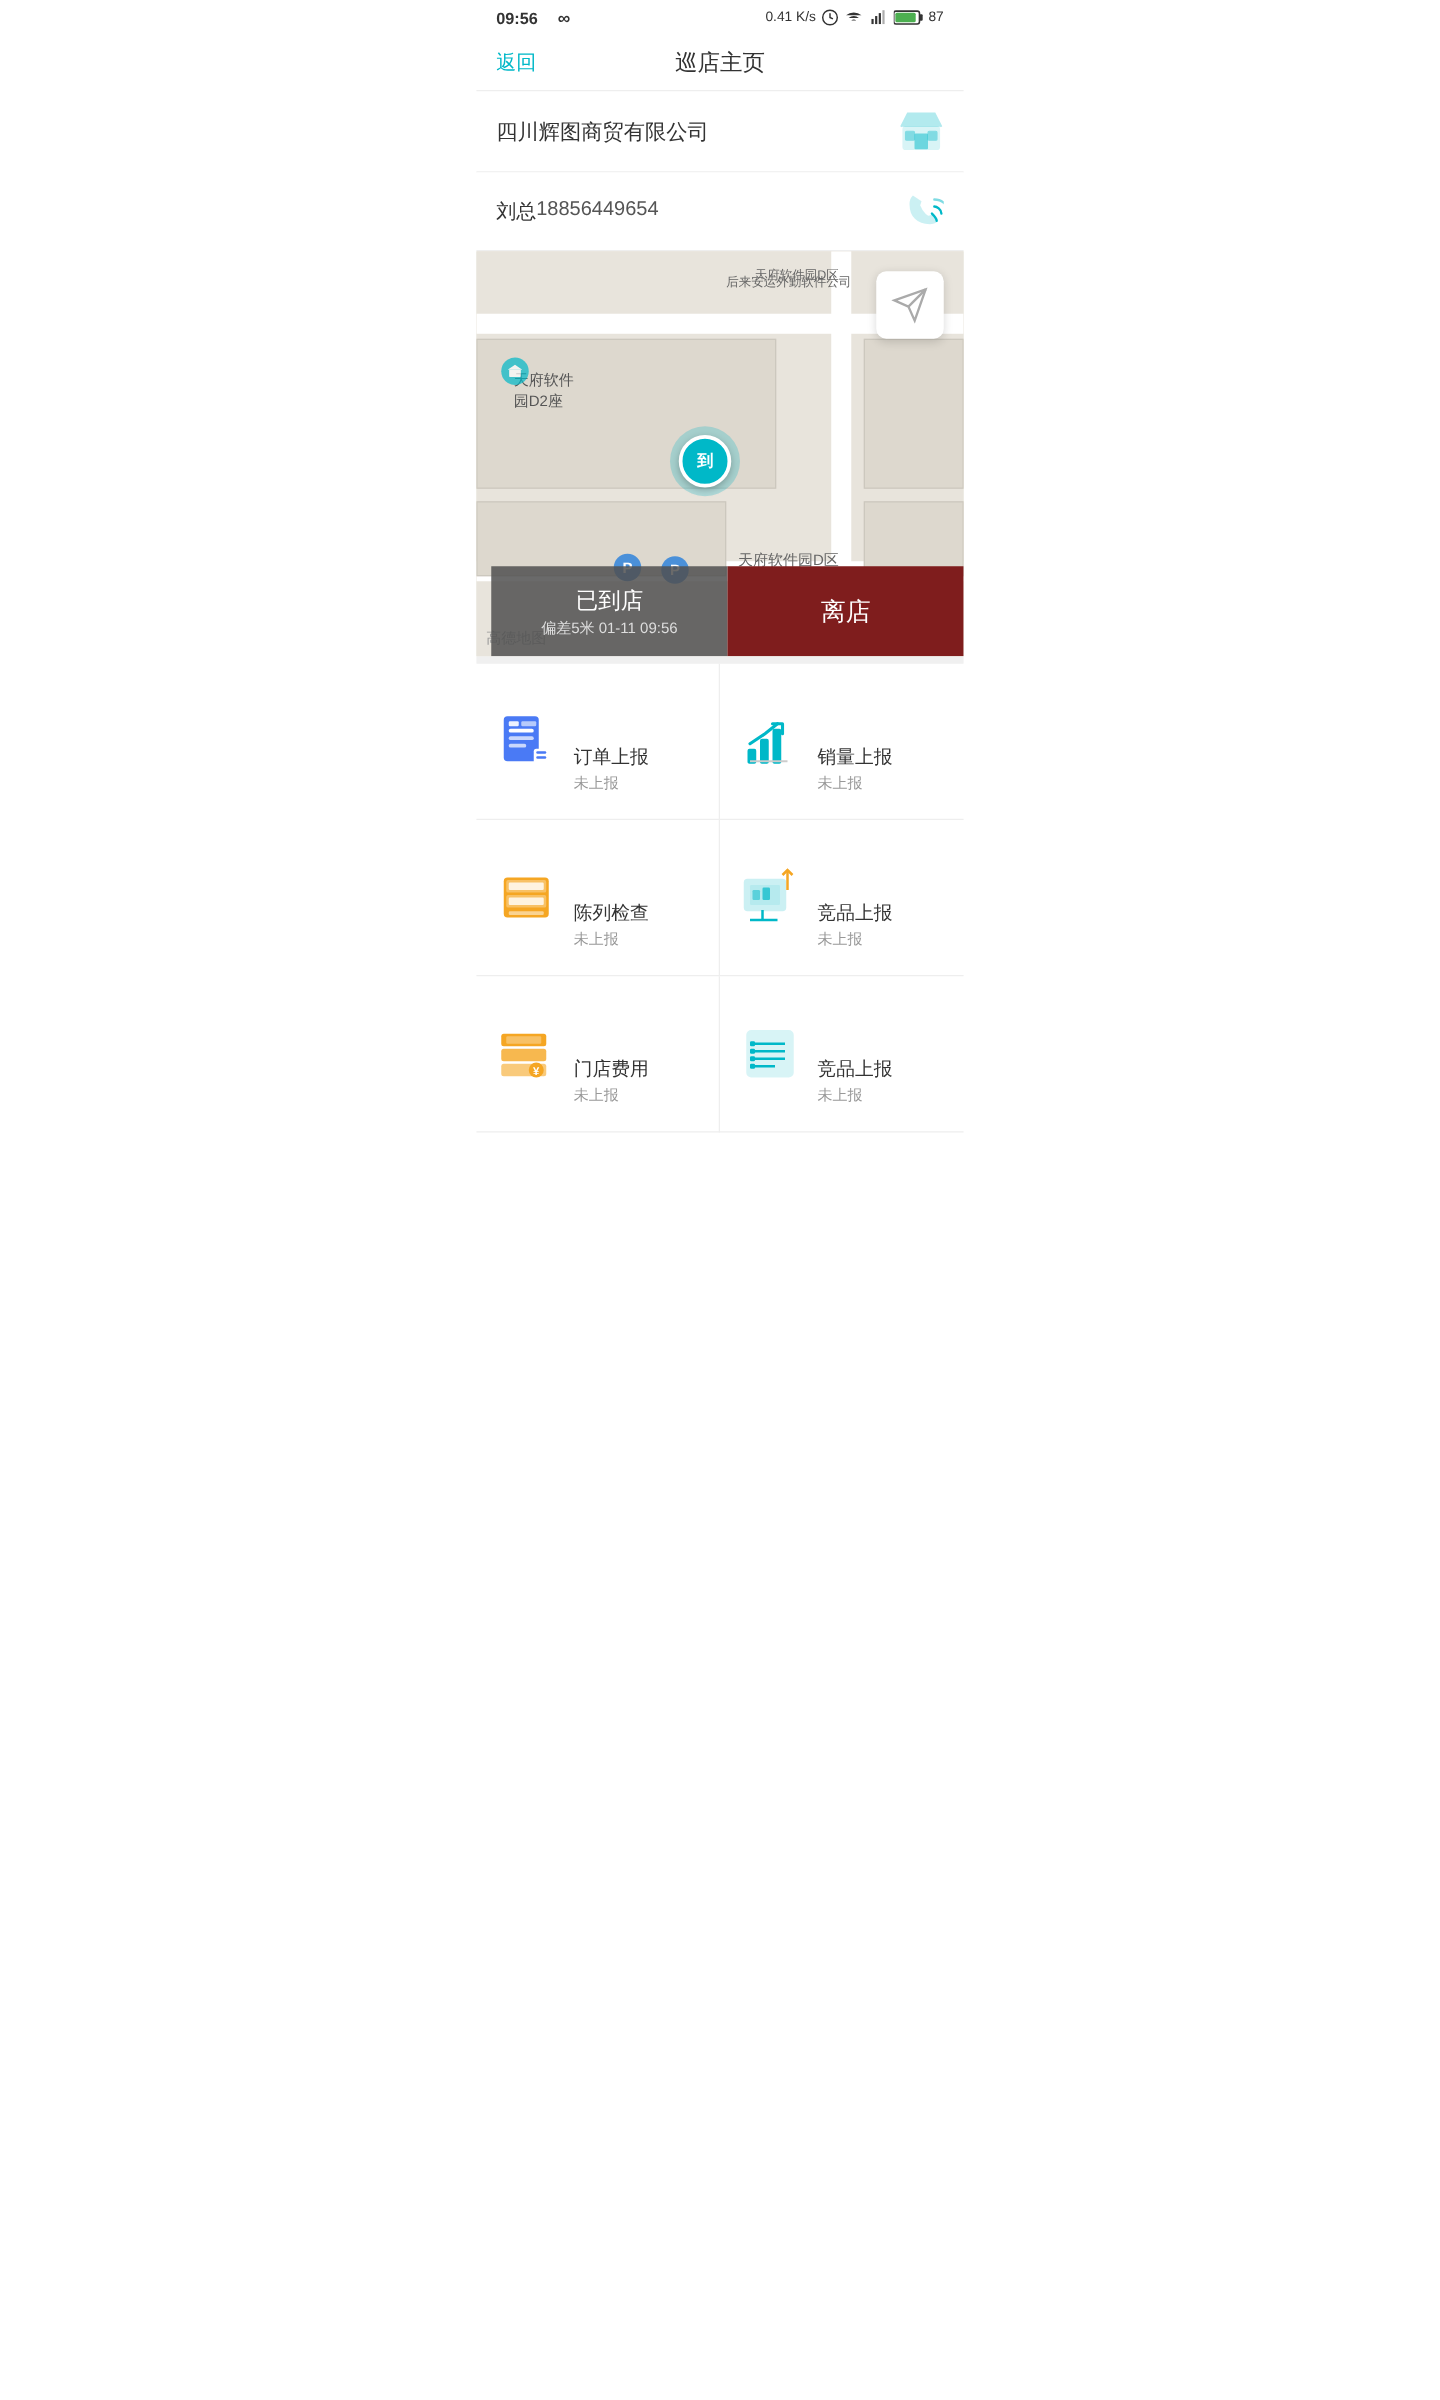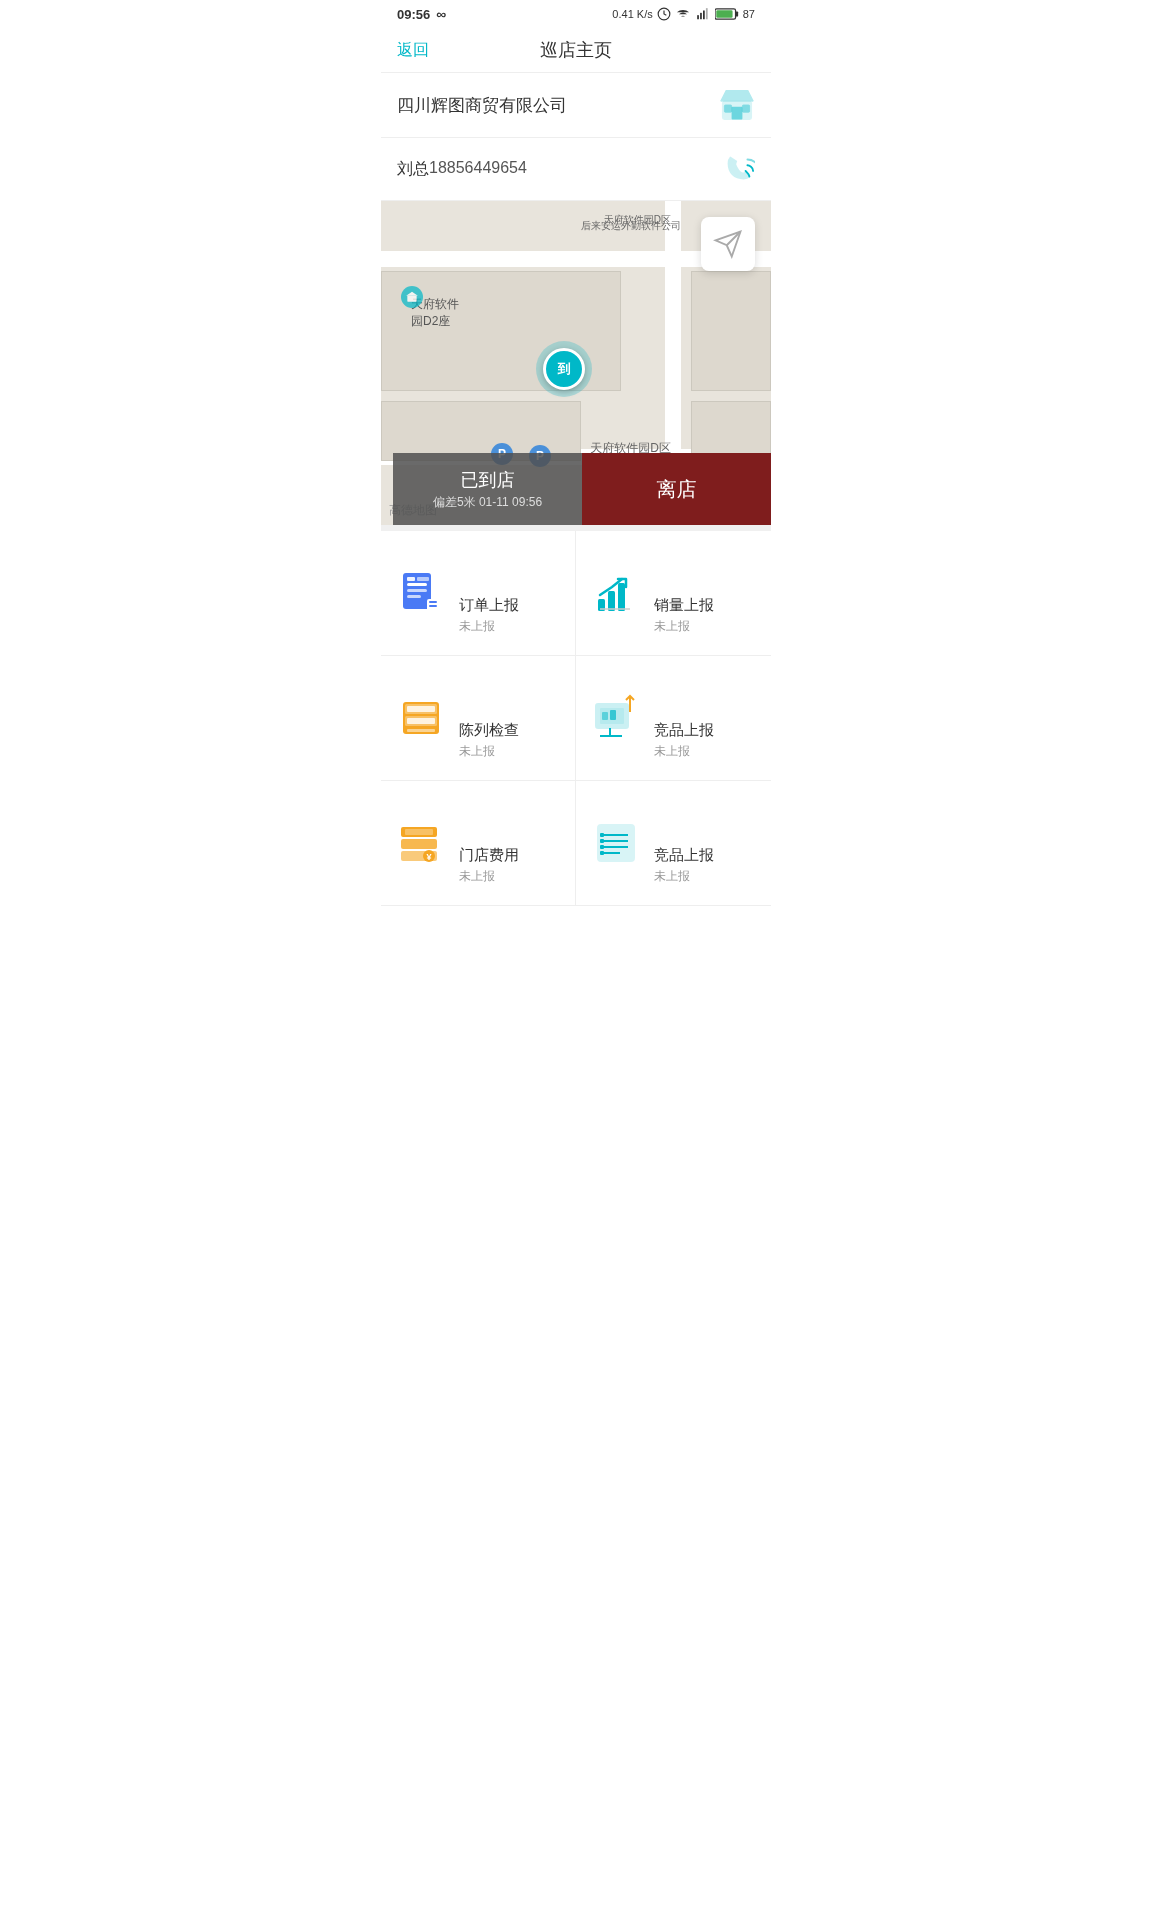--- a/index.html
+++ b/index.html
@@ -20,21 +20,21 @@
       justify-content: space-between;
       align-items: center;
       height: 28px;
     }
     .status-left {
       font-size: 13px;
       font-weight: 600;
       color: #333;
       display: flex;
       align-items: center;
-      gap: 6px;
+      gap: 16px;
     }
     .status-right {
       font-size: 11px;
       color: #333;
       display: flex;
       align-items: center;
       gap: 4px;
     }
     .infinity-icon { font-size: 14px; }
     

